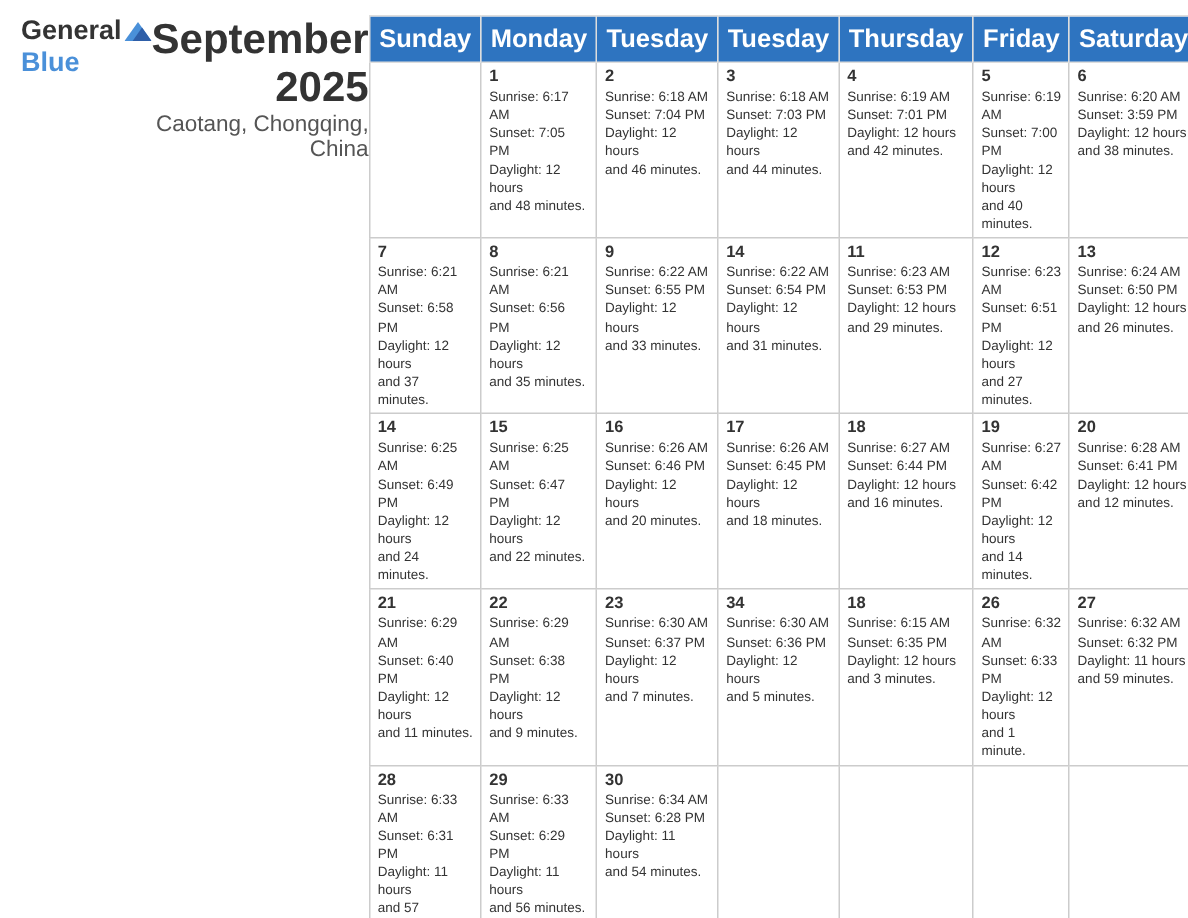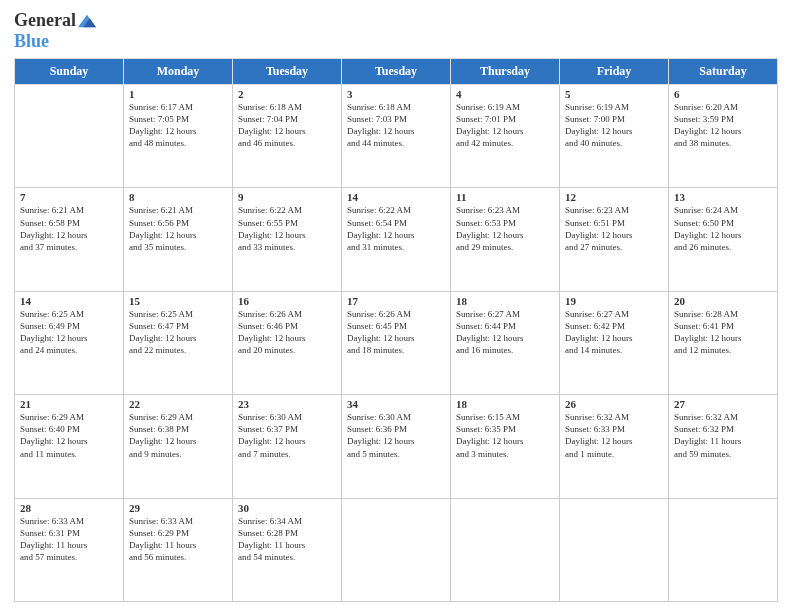--- a/index.html
+++ b/index.html
@@ -5,25 +5,24 @@
     * { box-sizing: border-box; margin: 0; padding: 0; }
     body {
       font-family: Arial, sans-serif;
       background: #fff;
       width: 792px;
       height: 612px;
       overflow: hidden;
     }
     .page {
       width: 792px;
-      height: 612px;
+      height: 436px;
       display: flex;
-      flex-direction: column;
+      flex-direction: row;
       padding: 10px 14px 10px 14px;
-      font-family: Liberation Serif, serif;
     }
     .header {
       display: flex;
       justify-content: space-between;
       align-items: flex-start;
       margin-bottom: 6px;
     }
     .logo {
       display: flex;
       flex-direction: column;
@@ -61,21 +60,21 @@
       color: #555;
     }
     .calendar {
       width: 100%;
       border-collapse: collapse;
       flex: 1;
     }
     .calendar thead tr th {
       background-color: #2e74c0;
       color: #fff;
-      font-size: 12px;
+      font-size: 17px;
       font-weight: bold;
       padding: 5px 6px;
       text-align: center;
       border: 1px solid #ddd;
     }
     .calendar tbody tr td {
       vertical-align: top;
       border: 1px solid #ccc;
       padding: 3px 5px;
       font-size: 9.5px;
@@ -106,20 +105,24 @@
     <div class="logo">
       <div class="logo-text">
         <span class="logo-general">General</span>
         <svg class="logo-icon" viewBox="0 0 20 14" xmlns="http://www.w3.org/2000/svg">
           <polygon points="0,14 10,0 20,14" fill="#4a90d9"></polygon>
           <polygon points="6,14 13,4 20,14" fill="#2e5ea8"></polygon>
         </svg>
       </div>
       <span class="logo-blue">Blue</span>
     </div>
+    <div class="title-block">
+      <div class="month-title">September 2025</div>
+      <div class="location-title">Caotang, Chongqing, China</div>
+    </div>
   </div>
 
   <table class="calendar">
     <thead>
       <tr>
       <th>Sunday</th>
           <th>Monday</th>
           <th>Tuesday</th>
           <th>Tuesday</th>
           <th>Thursday</th>

